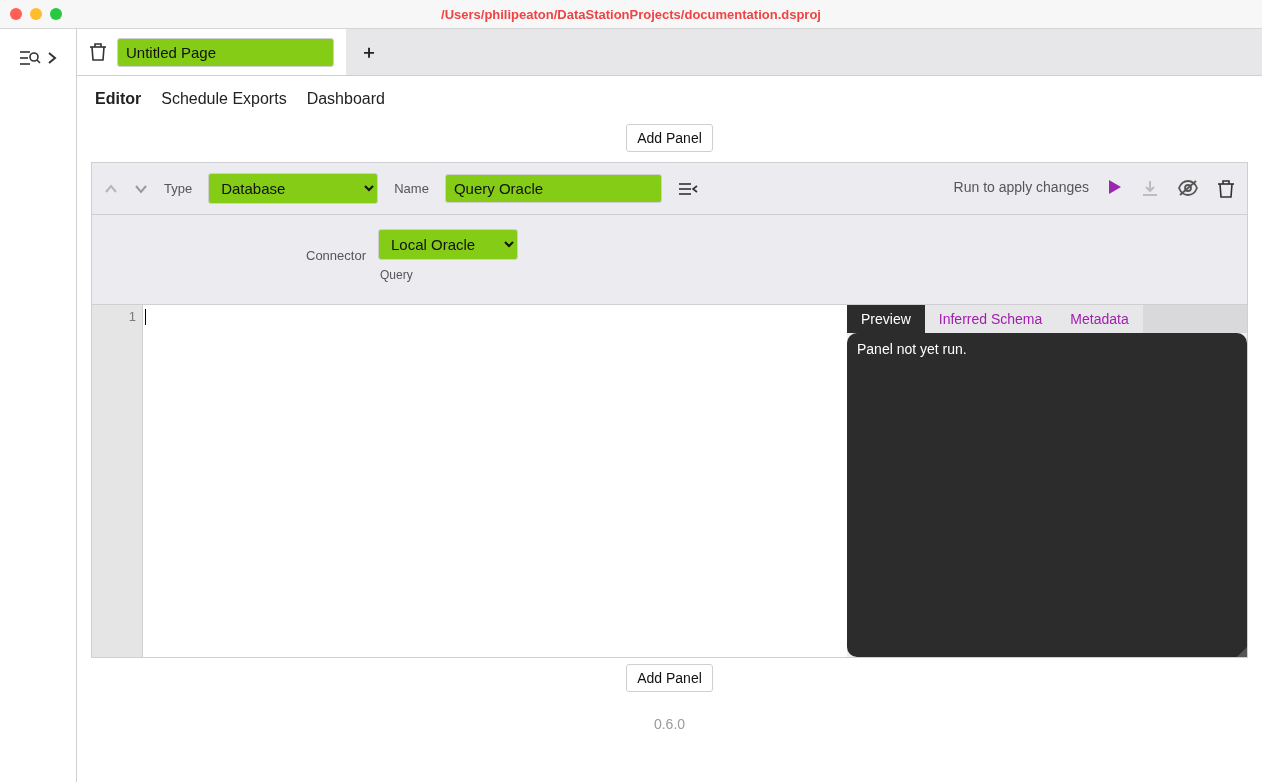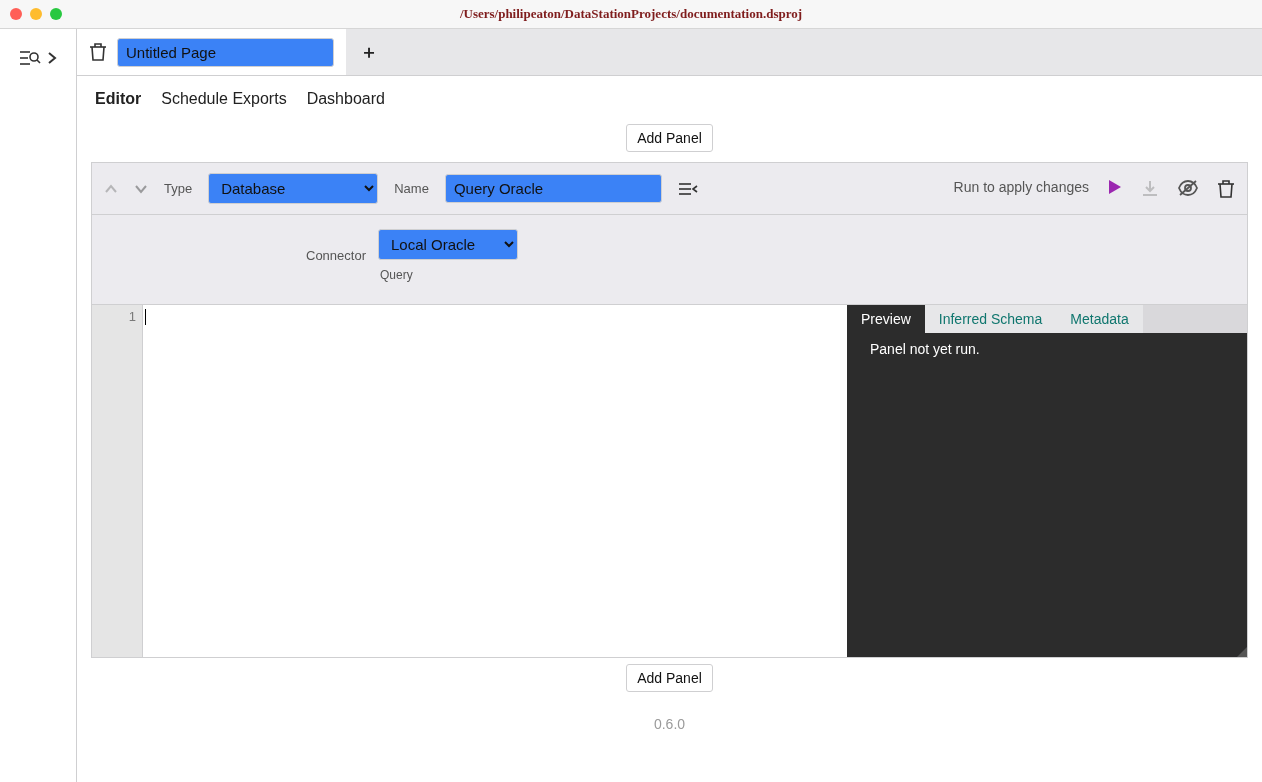--- a/index.html
+++ b/index.html
@@ -29,21 +29,21 @@
     background:#f7f7f7;
     position:relative;
   }
   .traffic{display:flex;gap:8px;padding-left:10px;align-items:center}
   .tl{width:12px;height:12px;border-radius:50%;}
   .tl.r{background:#ff5f57}
   .tl.y{background:#febc2e}
   .tl.g{background:#28c840}
   .titlebar .title{
     position:absolute;left:0;right:0;text-align:center;
-    font-size:13px;color:#7f1d1d;font-weight:600;pointer-events:none;font-family:Liberation Serif, serif;
+    font-size:13px;color:#ef4444;font-weight:600;pointer-events:none;
   }
   .main{
     flex:1;display:flex;min-height:0;
   }
   
   .sidebar{
     width:76px;border-right:1px solid var(--grey-border);
     background:#fff;
     display:flex;flex-direction:column;align-items:center;
     padding-top:20px;
@@ -85,21 +85,21 @@
   }
   .panel-header{
     display:flex;align-items:center;padding:10px 12px;gap:10px;
     border-bottom:1px solid var(--grey-border);
     background:#ecebef;
   }
   .panel-header .left{display:flex;align-items:center;gap:16px;flex:1}
   .chev{color:#b2b2b4}
   .lbl{font-size:13px;color:#555}
   select,input[type=text]{
-    border:1px solid var(--grey-border);border-radius:3px;background:#3b82f6;
+    border:1px solid var(--grey-border);border-radius:3px;background:#84cc16;
     padding:5px 8px;font-size:15px;color:#111;
   }
   .panel-header select{min-width:170px}
   .panel-header input[type=text]{min-width:110px}
   .panel-header .right{display:flex;align-items:flex-start;gap:18px;color:#555}
   .right .hint{font-size:14px}
   .play{color:var(--purple)}
   .dl{color:#bdbdbf}
   .hiddn{color:#555}
   .sub-row{
@@ -118,27 +118,28 @@
   }
   .code{flex:1;background:#fff;position:relative}
   .code .caret{
     position:absolute;left:2px;top:4px;width:1px;height:16px;background:#000;
   }
   .preview{
     width:400px;display:flex;flex-direction:column;min-width:0;
   }
   .ptabs{display:flex;background:#d9d8db}
   .ptab{
-    padding:6px 14px;font-size:14px;color:#0f766e;background:var(--grey-light);
+    padding:6px 14px;font-size:14px;color:#a21caf;background:var(--grey-light);
     cursor:pointer
   }
   .ptab.active{background:var(--dark);color:#fff}
   .pbody{
-    flex:1;background:var(--dark);color:#fff;font-size:14px;padding:8px 23px;
+    flex:1;background:var(--dark);color:#fff;font-size:14px;padding:8px 10px;
     position:relative;
+    border-radius:10px;
   }
   .resize{
     position:absolute;right:0;bottom:0;width:0;height:0;
     border-left:10px solid transparent;border-bottom:10px solid #555;
   }
   .version{
     text-align:center;color:#9a9a9a;font-size:14px;padding:14px 0 18px;
   }
   svg{display:block}
 </style>

